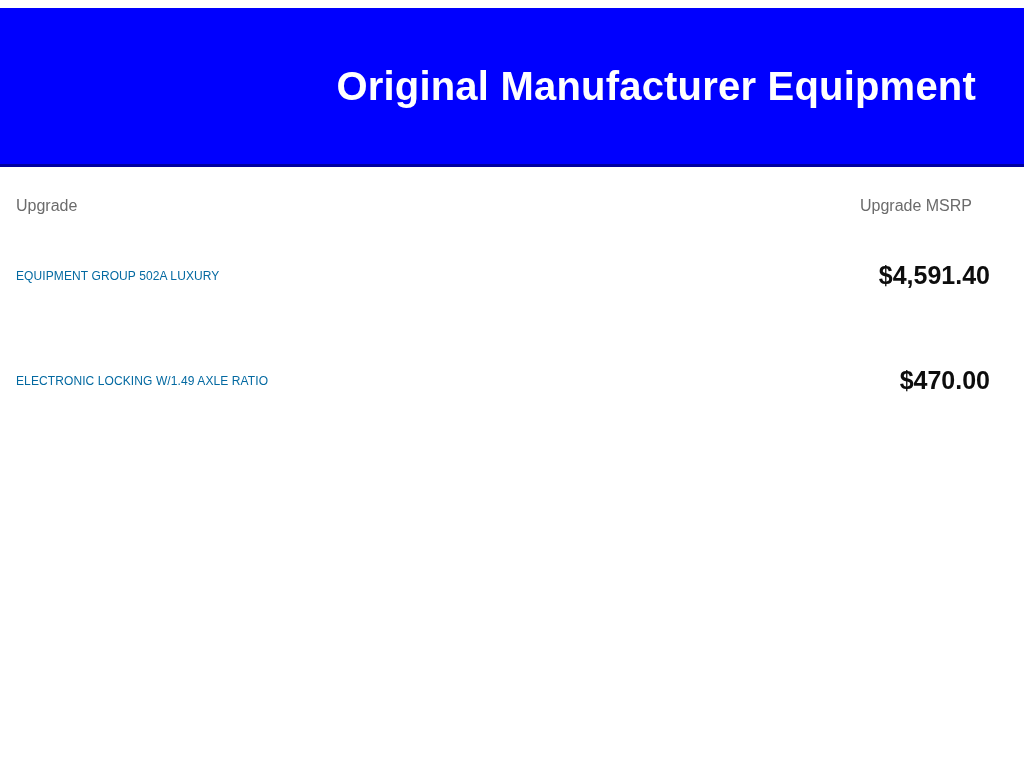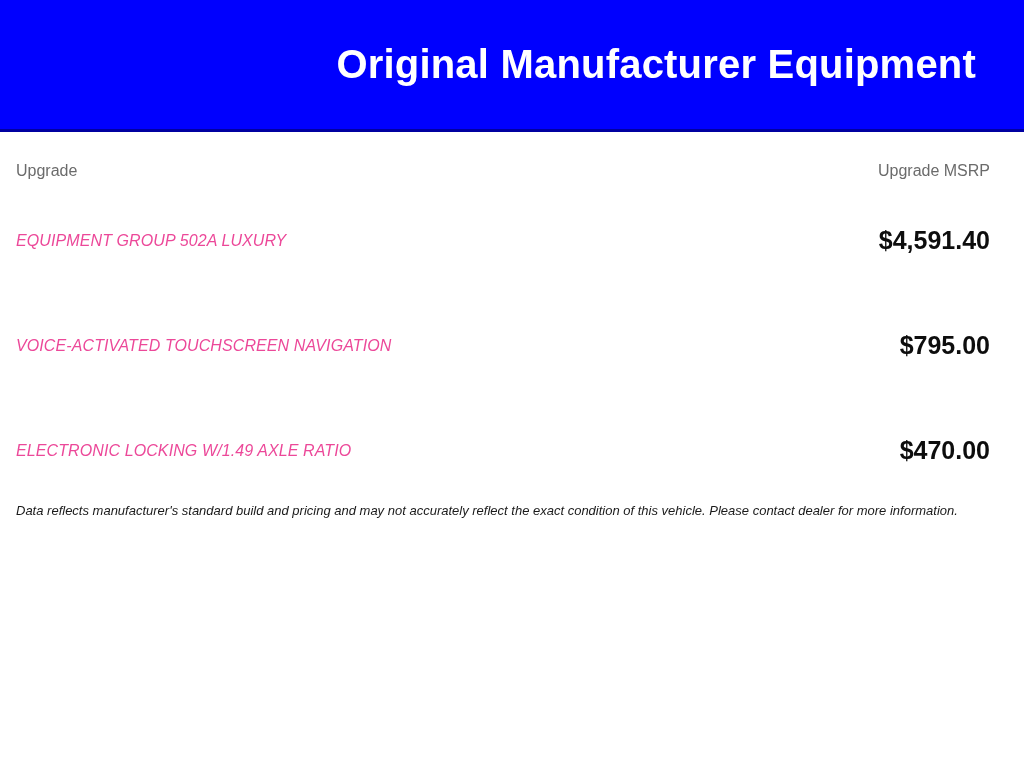--- a/index.html
+++ b/index.html
@@ -8,60 +8,60 @@
 
   .page {
     position: relative;
     width: 1024px;
     height: 768px;
     background: #ffffff;
     overflow: hidden;
   }
 
   .banner {
-    height: 132px;
+    height: 159px;
     background: var(--header-bg, #0000fe);
     border-bottom: 3px solid var(--header-border, #0000a0);
     display: flex;
     align-items: center;
     justify-content: flex-end;
     padding-right: 48px;
+    margin-top: 8px;
   }
   .banner h1 {
     color: var(--title-text, #ffffff);
     font-size: 40px;
     font-weight: bold;
     letter-spacing: 0.2px;
     white-space: nowrap;
   }
 
   .col-headers {
     display: flex;
     justify-content: space-between;
     align-items: baseline;
-    padding: 30px 34px 0 16px;
+    padding: 30px 52px 0 16px;
     font-size: 16px;
     line-height: 18px;
     color: var(--muted-text, #6b6b6b);
   }
 
   .rows { margin-top: 8px; }
 
   .equip-row {
     height: 105px;
     display: flex;
     justify-content: space-between;
     align-items: center;
     padding: 0 34px 0 16px;
   }
   .equip-row .name {
-    font-size: 16px;
-    color: #ec4899;
+    font-size: 12px;
+    color: #0369a1;
     letter-spacing: 0.1px;
-    font-style: italic;
   }
   .equip-row .price {
     font-size: 25px;
     font-weight: bold;
     color: #0d0d0d;
     white-space: nowrap;
   }
 
   .disclaimer {
     padding: 0 16px;
@@ -84,24 +84,19 @@
     <span>Upgrade</span>
     <span>Upgrade MSRP</span>
   </div>
 
   <div class="rows">
     <div class="equip-row">
       <span class="name">EQUIPMENT GROUP 502A LUXURY</span>
       <span class="price">$4,591.40</span>
     </div>
     <div class="equip-row">
-      <span class="name">VOICE-ACTIVATED TOUCHSCREEN NAVIGATION</span>
-      <span class="price">$795.00</span>
-    </div>
-    <div class="equip-row">
       <span class="name">ELECTRONIC LOCKING W/1.49 AXLE RATIO</span>
       <span class="price">$470.00</span>
     </div>
   </div>
 
-  <footer class="disclaimer">Data reflects manufacturer's standard build and pricing and may not accurately reflect the exact condition of this vehicle. Please contact dealer for more information.</footer>
 
 </div>
 
 </body></html>

